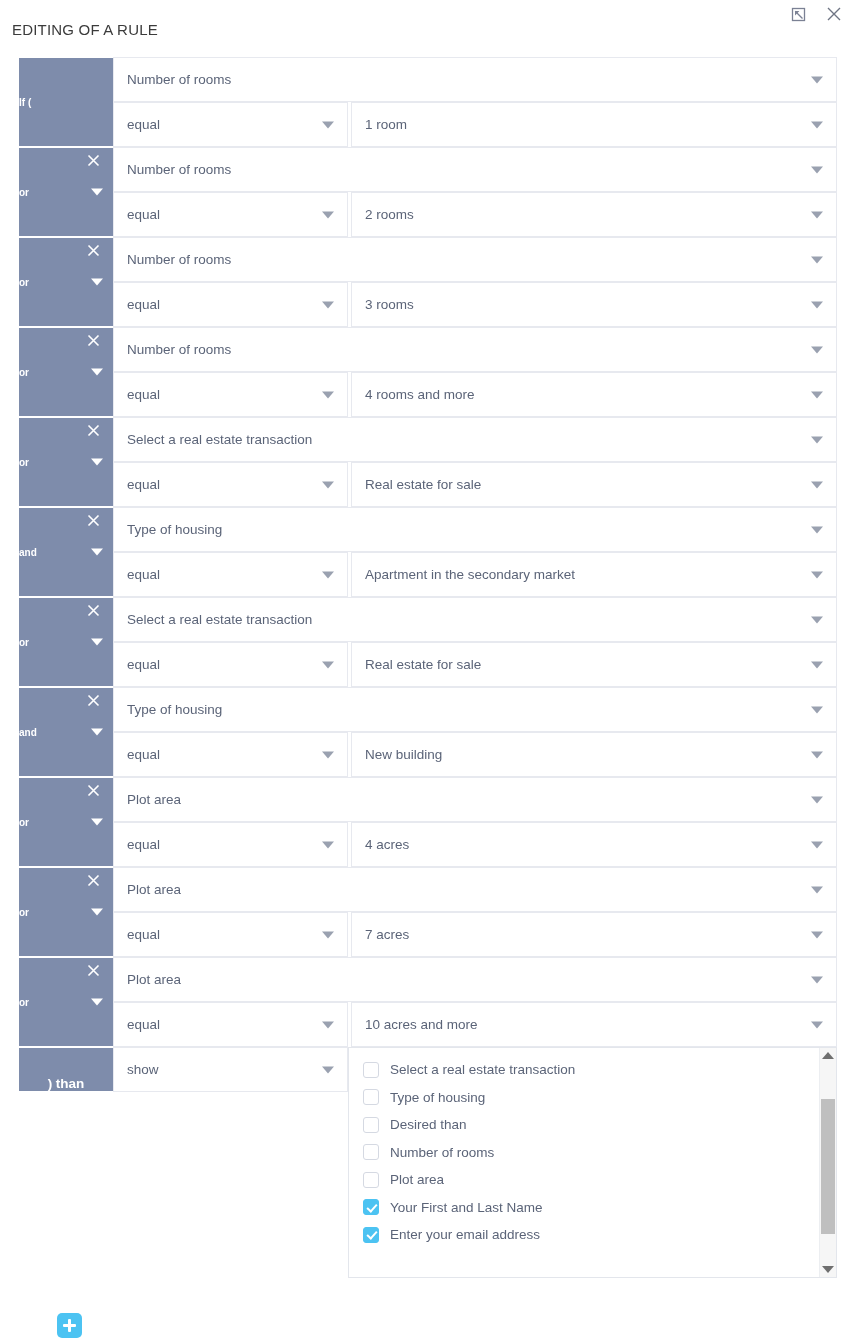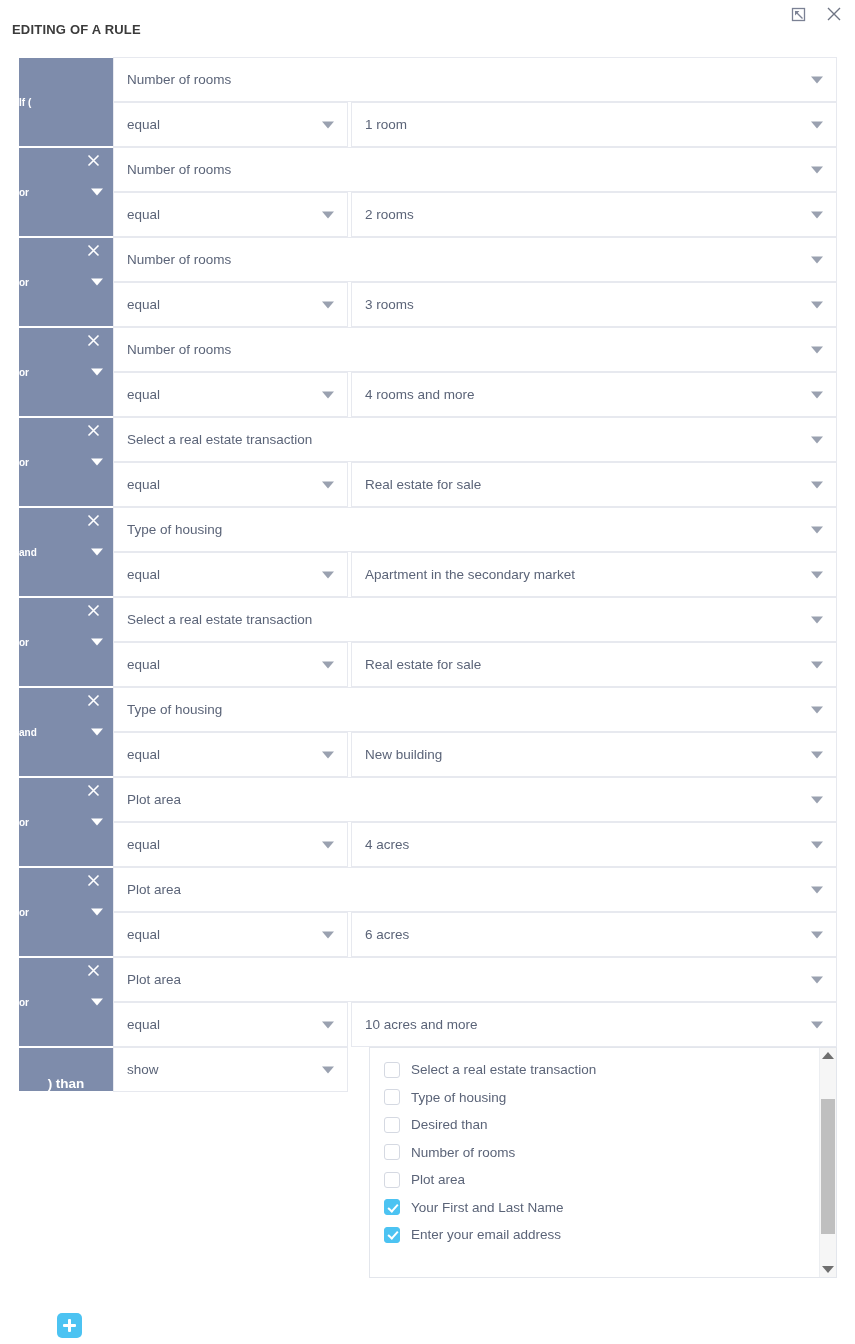--- a/index.html
+++ b/index.html
@@ -13,22 +13,22 @@
 
   
   .dialog-header {
     position: relative;
     height: 34px;
     display: flex;
     align-items: center;
     padding: 0 14px 0 12px;
   }
   .dialog-title {
-    font-size: 13px;
-    font-weight: bold;
+    font-size: 15px;
+    font-weight: normal;
     letter-spacing: .2px;
     color: #3b3b3b;
     text-transform: uppercase;
     white-space: nowrap;
     margin-top: 24px;
   }
   .header-actions {
     position: absolute;
     right: 10px; top: 3px;
     display: flex;
@@ -141,21 +141,21 @@
     width: 94px; flex: 0 0 94px;
     background: #7e8cab;
     border: 1px solid #ffffff;
     border-left: 0; border-right: 0;
     display: flex; align-items: flex-end; justify-content: center;
     color: #ffffff;
     font-size: 13.5px;
     font-weight: bold;
     height: 45px;
   }
-  .then-fields { flex: 1 1 auto; display: flex; gap: 21px; min-width: 0; }
+  .then-fields { flex: 1 1 auto; display: flex; gap: 0; min-width: 0; }
   .then-select { flex: 0 0 235px; width: 235px; height: 45px; }
 
   
   .check-panel {
     flex: 1 1 auto;
     min-width: 0;
     position: relative;
     background: #ffffff;
     border: 1px solid #e3e6ec;
     height: 231px;
@@ -529,21 +529,21 @@
           <div class="field-line">
             <div class="sel sel-field">
               <span class="sel-text">Plot area</span>
             </div>
           </div>
           <div class="field-line bottom">
             <div class="sel sel-op">
               <span class="sel-text">equal</span>
             </div>
             <div class="sel sel-val">
-              <span class="sel-text">6 acres</span>
+              <span class="sel-text">7 acres</span>
             </div>
           </div>
         </div>
       </div>
       <div class="rule-row">
         <div class="op-cell">
           <div class="op-remove">
             <svg width="13" height="13" viewBox="0 0 13 13">
               <path d="M1.5 1.5 L11.5 11.5 M11.5 1.5 L1.5 11.5" stroke="#ffffff" stroke-width="1.6"></path>
             </svg>

